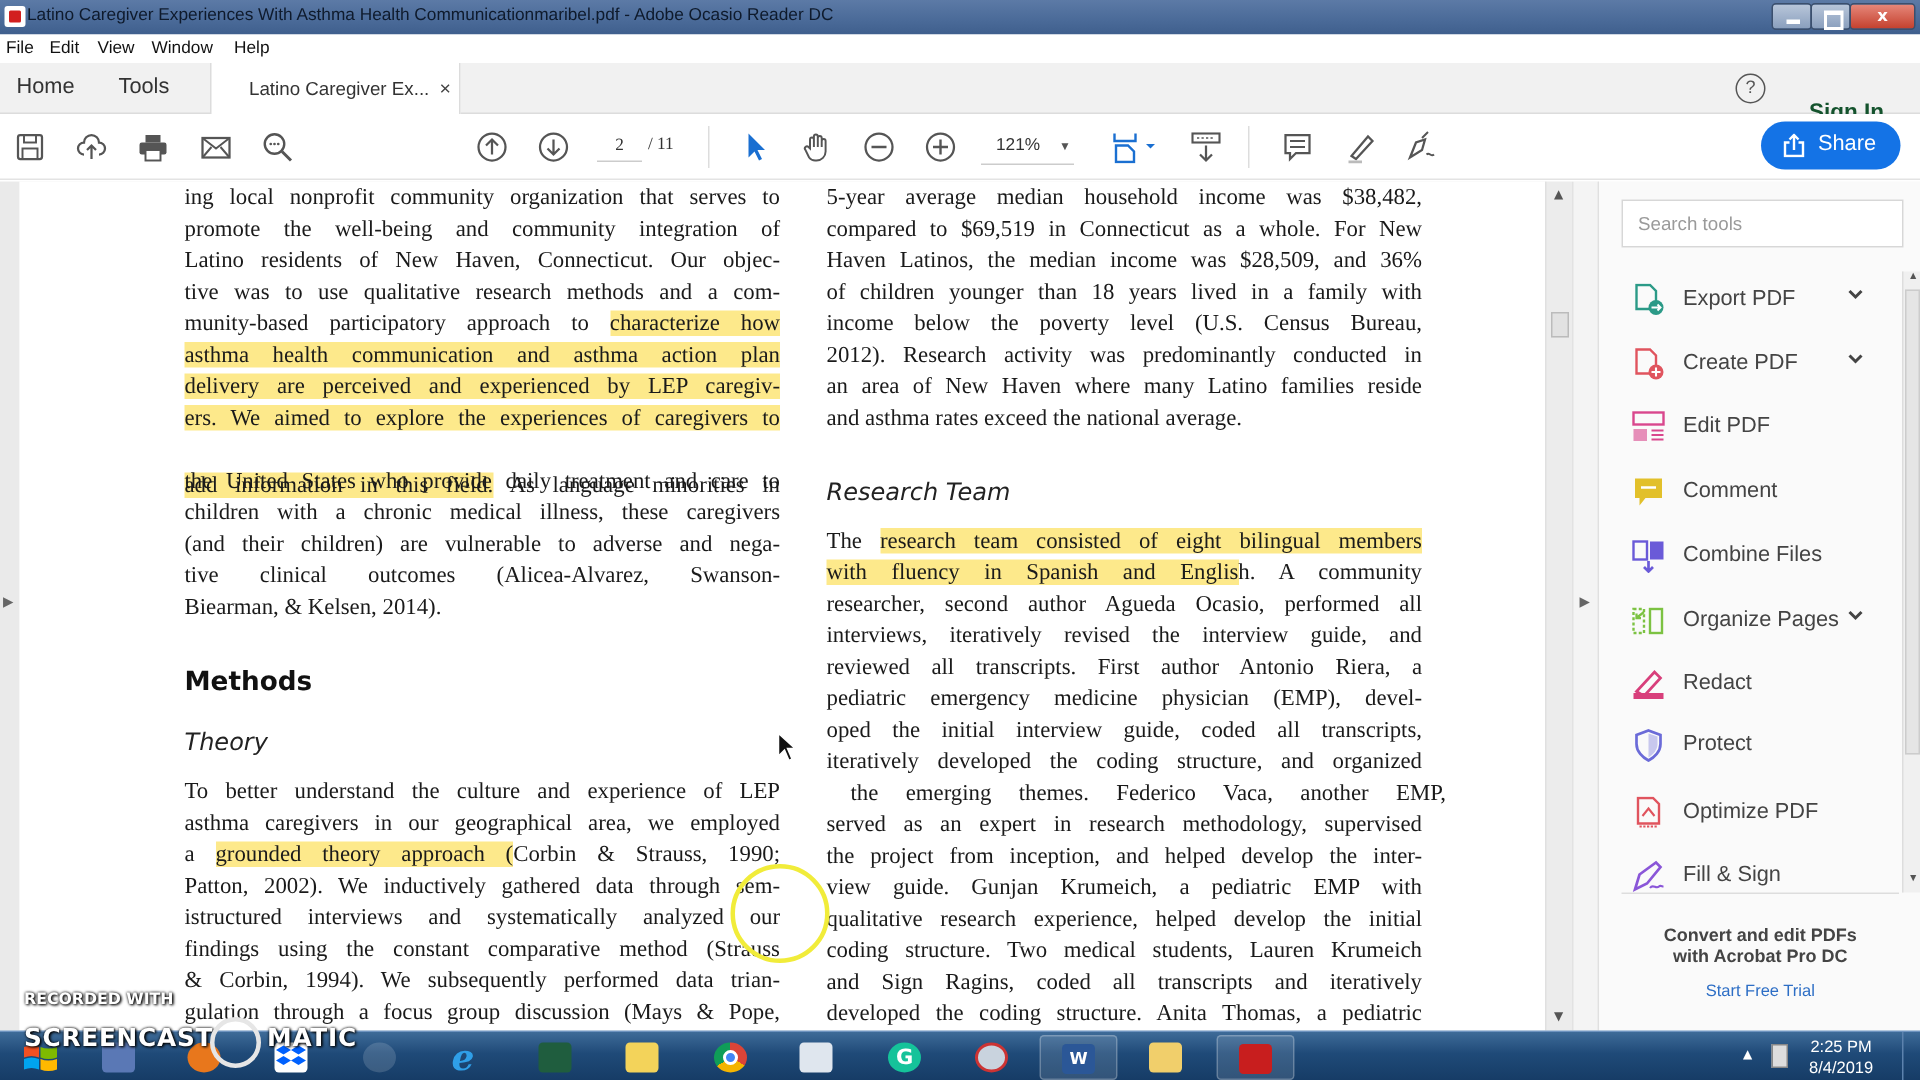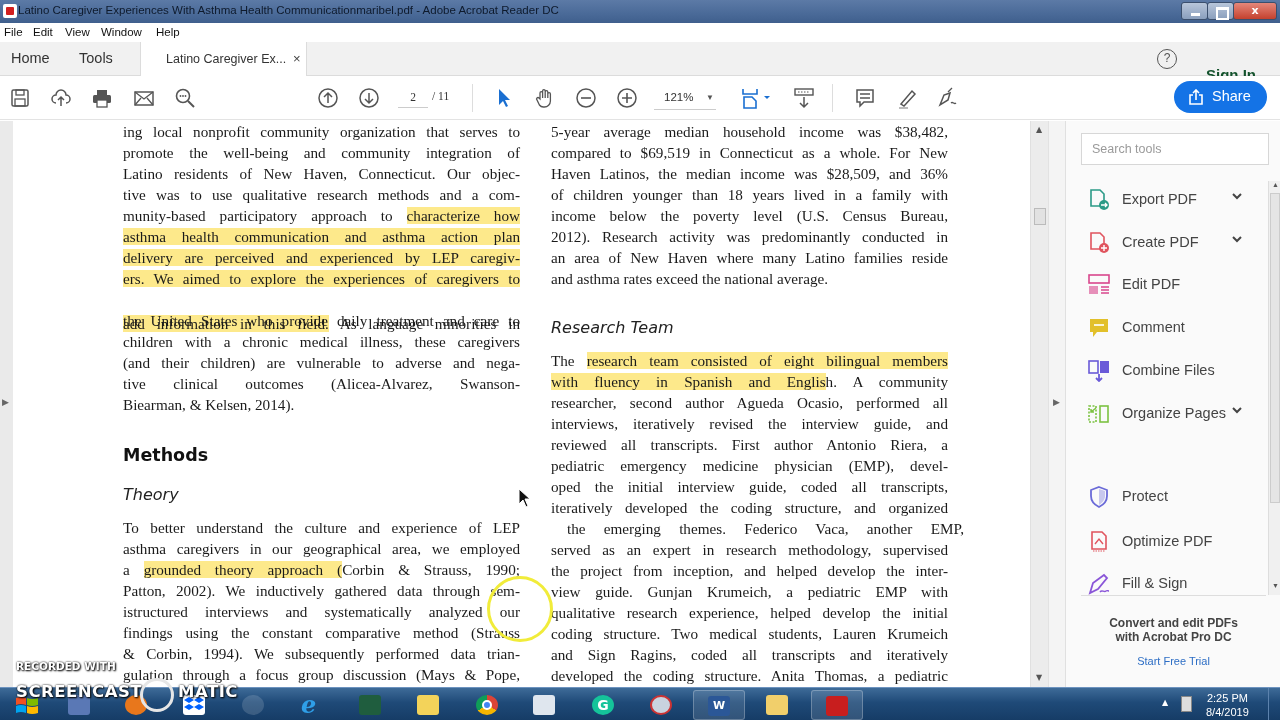--- a/index.html
+++ b/index.html
@@ -90,21 +90,21 @@
   .watermark { position:absolute; left:16px; top:660px; color:#fff; font-weight:bold; font-family:"DejaVu Sans", sans-serif; text-shadow:0 0 2px #000, 1px 1px 2px #000; }
   .watermark .rec { position:absolute; left:0; top:0; font-size:10.5px; white-space:nowrap; }
   .watermark .sc { position:absolute; left:0; top:22px; font-size:16.5px; white-space:nowrap; letter-spacing:0.5px; }
   .watermark .ring { position:absolute; left:124px; top:18px; width:34px; height:34px; border:3px solid #e6e6e6; border-radius:50%; }
 </style>
 </head>
 <body>
 
 <div id="titlebar" class="abs">
   <div class="abs app-ico"></div>
-  <div class="abs title">Latino Caregiver Experiences With Asthma Health Communicationmaribel.pdf - Adobe Acrobat Reader DC</div>
+  <div class="abs title">Latino Caregiver Experiences With Asthma Health Communicationmaribel.pdf - Adobe Ocasio Reader DC</div>
   <div class="abs winbtn wb-min"></div>
   <div class="abs winbtn wb-max"></div>
   <div class="abs winbtn wb-close">x</div>
 </div>
 
 <div id="menubar" class="abs">
   <span style="left:4px">File</span>
   <span style="left:33px">Edit</span>
   <span style="left:65px">View</span>
   <span style="left:101px">Window</span>
@@ -350,20 +350,27 @@
           </svg></span>
       </div>
       <div class="tool" style="top: 178.8px;">
         <span class="ic"><svg width="22" height="22" viewBox="0 0 22 22">
             <rect x="1" y="1" width="9" height="12" fill="none" stroke="#6a5ad8" stroke-width="1.6"></rect>
             <rect x="12" y="1" width="9" height="12" fill="#6a5ad8"></rect>
             <path d="M11 14 V21 M8 18 L11 21 L14 18" stroke="#6a5ad8" stroke-width="1.8" fill="none"></path>
           </svg></span>
         <span class="lbl">Combine Files</span>
       </div>
+      <div class="tool" style="top: 264.2px;">
+        <span class="ic"><svg width="22" height="22" viewBox="0 0 22 22">
+            <path d="M3 16 L15 3 L19 7 L8 19 Z" fill="none" stroke="#d83f7b" stroke-width="1.8"></path>
+            <rect x="1" y="17" width="20" height="4" fill="#d83f7b"></rect>
+          </svg></span>
+        <span class="lbl">Redact</span>
+      </div>
       <div class="tool" style="top: 305px;">
         <span class="ic"><svg width="22" height="22" viewBox="0 0 22 22">
             <path d="M11 1 L19 4 V10 C19 15 15 19 11 21 C7 19 3 15 3 10 V4 Z" fill="none" stroke="#6b6bd8" stroke-width="1.8"></path>
             <path d="M11 3 V19 C14 17 17 14 17 10 V5 Z" fill="#6b6bd8" opacity="0.35"></path>
           </svg></span>
         <span class="lbl">Protect</span>
       </div>
       <div class="tool" style="top: 349.6px;">
         <span class="ic"><svg width="22" height="22" viewBox="0 0 22 22">
             <path d="M4 1 H14 L18 5 V18 H4 Z" fill="none" stroke="#e0545e" stroke-width="1.6"></path>

